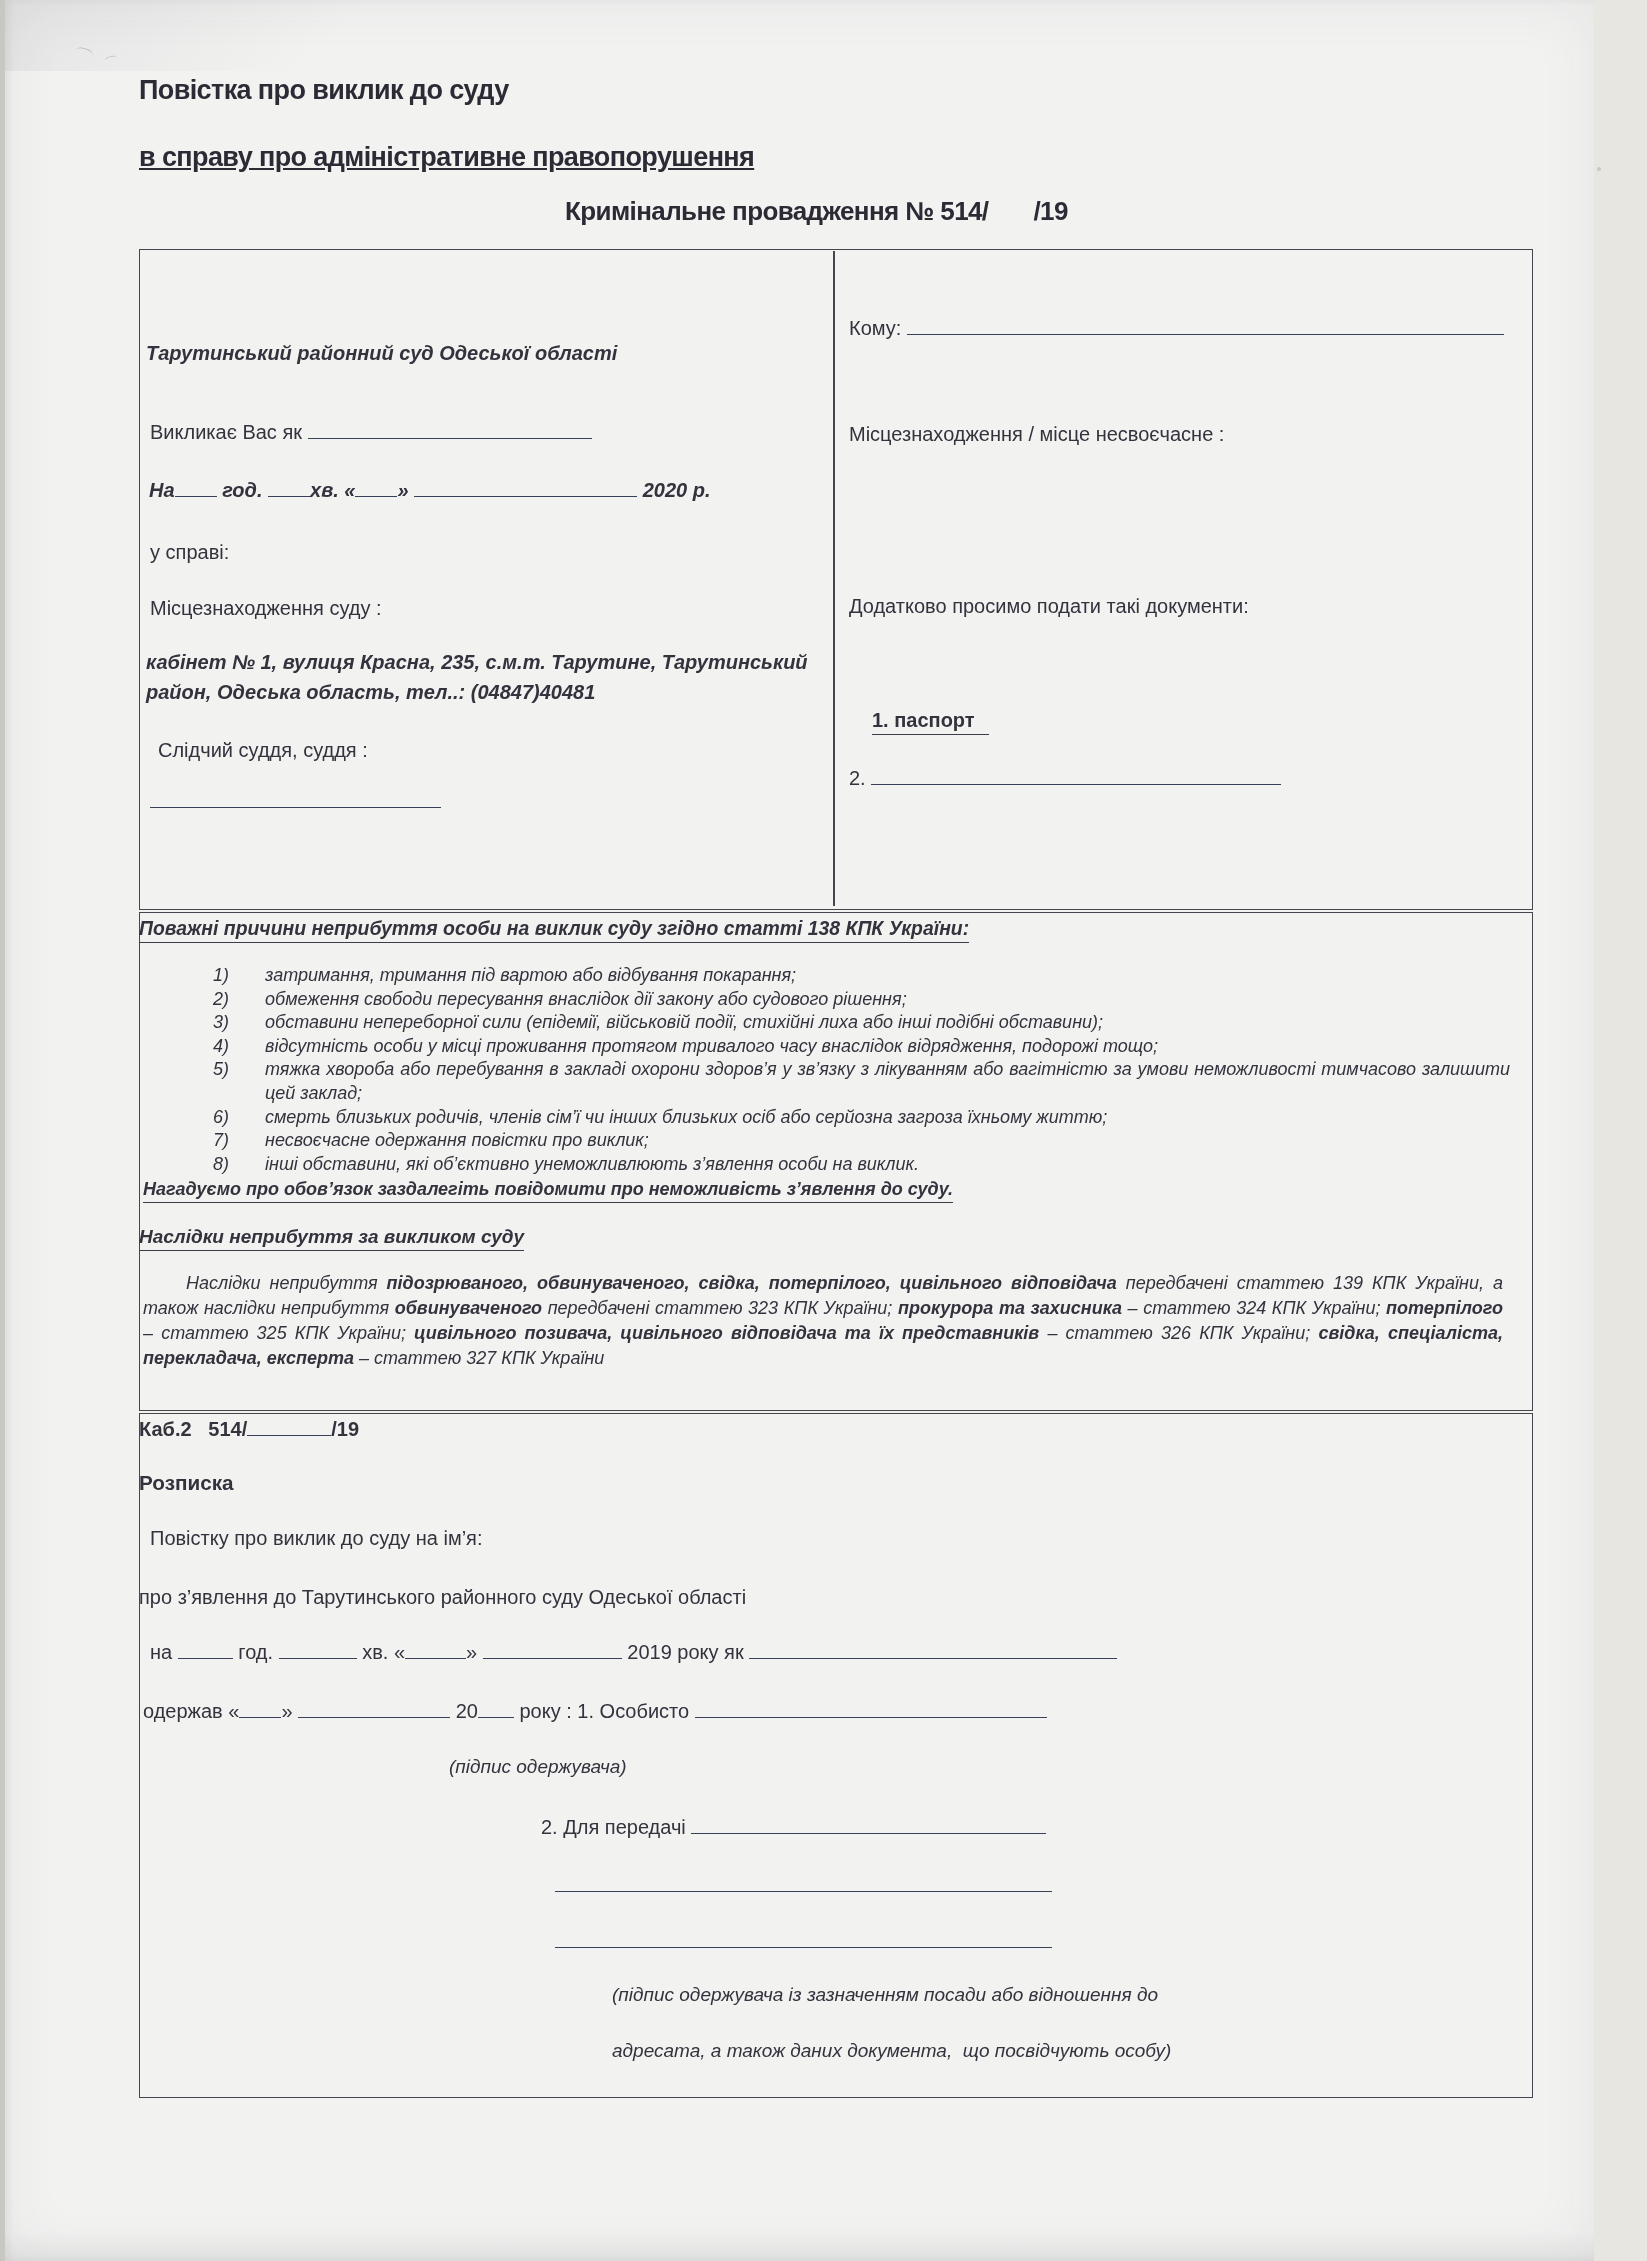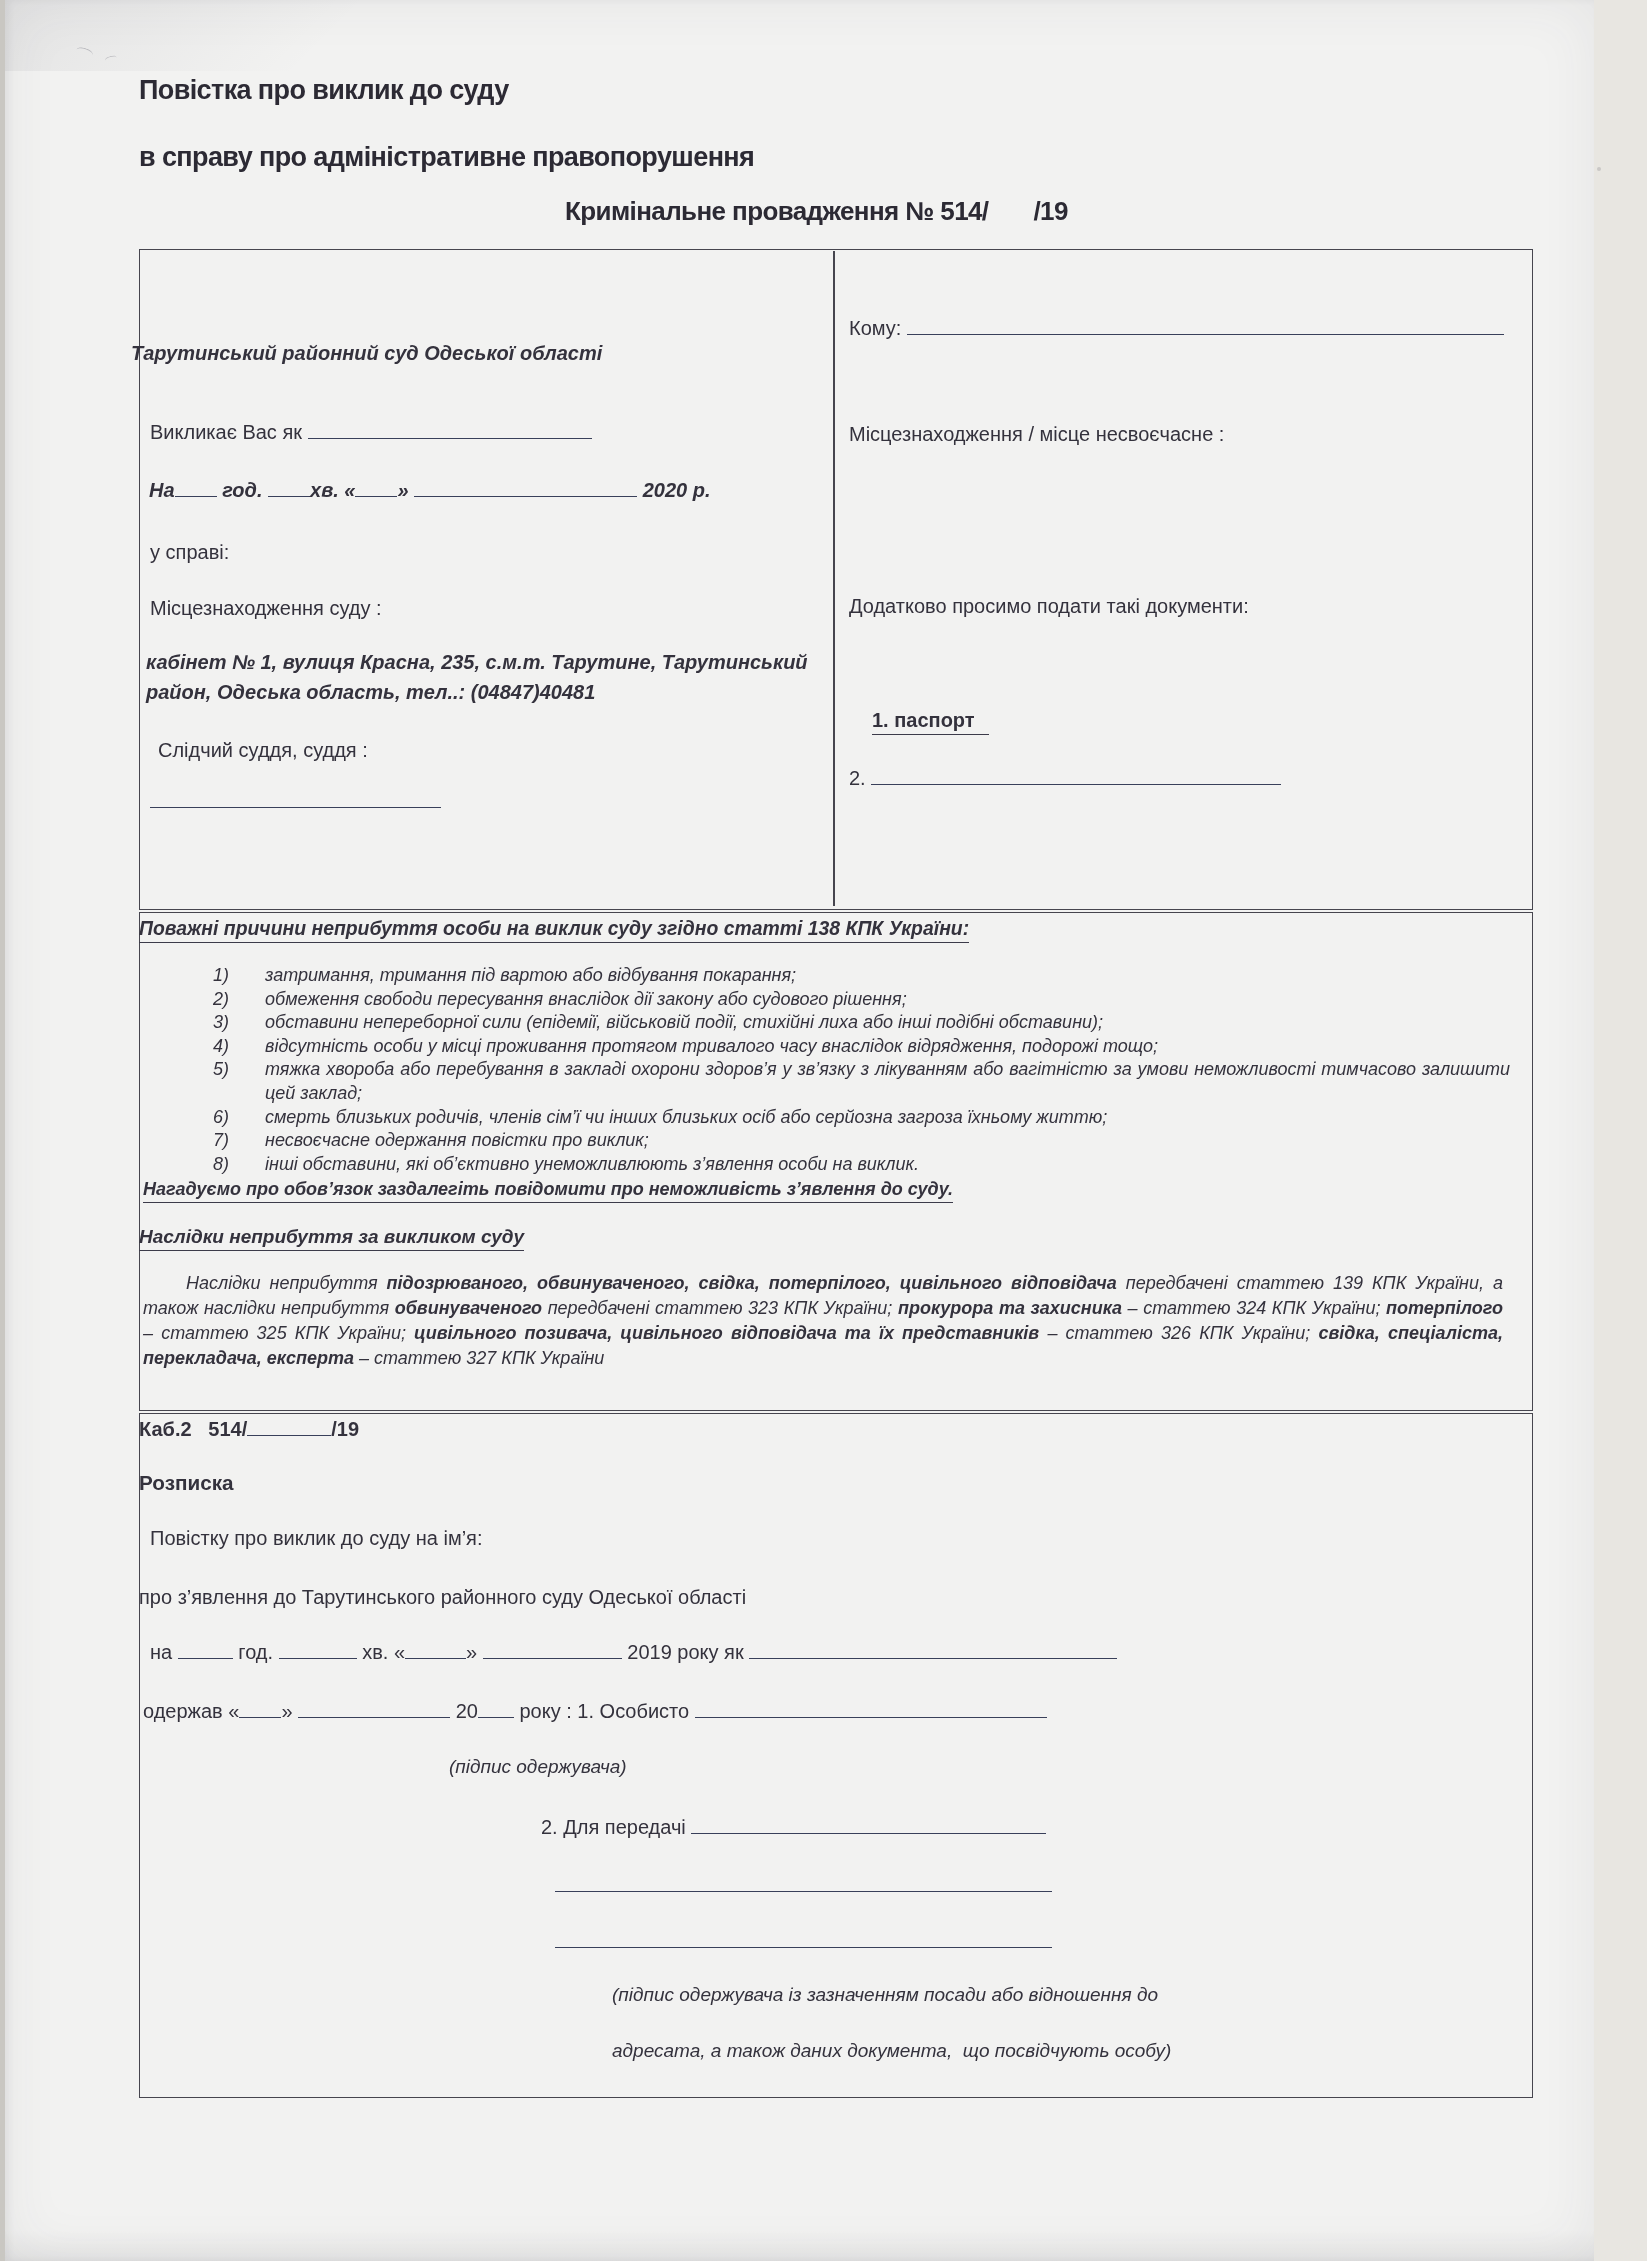--- a/index.html
+++ b/index.html
@@ -34,26 +34,26 @@
   .vdiv{position:absolute;left:833px;top:251px;width:1.9px;height:655px;background:#46454e;}
   #box2{left:139px;top:912px;width:1392px;height:497px;}
   #box3{left:139px;top:1413px;width:1392px;height:683px;}
 
   .bl{display:inline-block;height:5.2px;border-bottom:1.9px solid #39405a;}
   .ul{display:inline-block;border-bottom:1.9px solid #3c3b4a;padding-bottom:1.9px;}
   .hr-blank{position:absolute;border-bottom:1.9px solid #39405a;height:19.4px;}
 
   
   #t1{left:139px;top:75px;width:1392px;}
-  #t2{left:139px;top:142px;width:1392px;}
+  #t2{left:139px;top:142px;width:1392px;text-decoration:underline;}
   #t3{left:565px;top:196px;font-size:26px;font-weight:bold;letter-spacing:-0.6px;color:#2c2a34;}
   .sp70{display:inline-block;width:45px;}
 
   
-  #court-name{left:131px;top:342px;width:678px;font-size:20px;}
+  #court-name{left:146px;top:342px;width:678px;font-size:20px;}
   #summon-line{left:150px;top:420px;}
   #date-line{left:149px;top:478px;}
   #in-case{left:150px;top:540px;}
   #court-loc{left:150px;top:596px;}
   #addr1{left:146px;top:651px;width:678px;font-size:20px;}
   #addr2{left:146px;top:681px;width:678px;font-size:20px;}
   #judge-label{left:150px;top:738px;margin-left:8px;}
   #judge-line{left:150px;top:788px;width:291px;}
 
   

